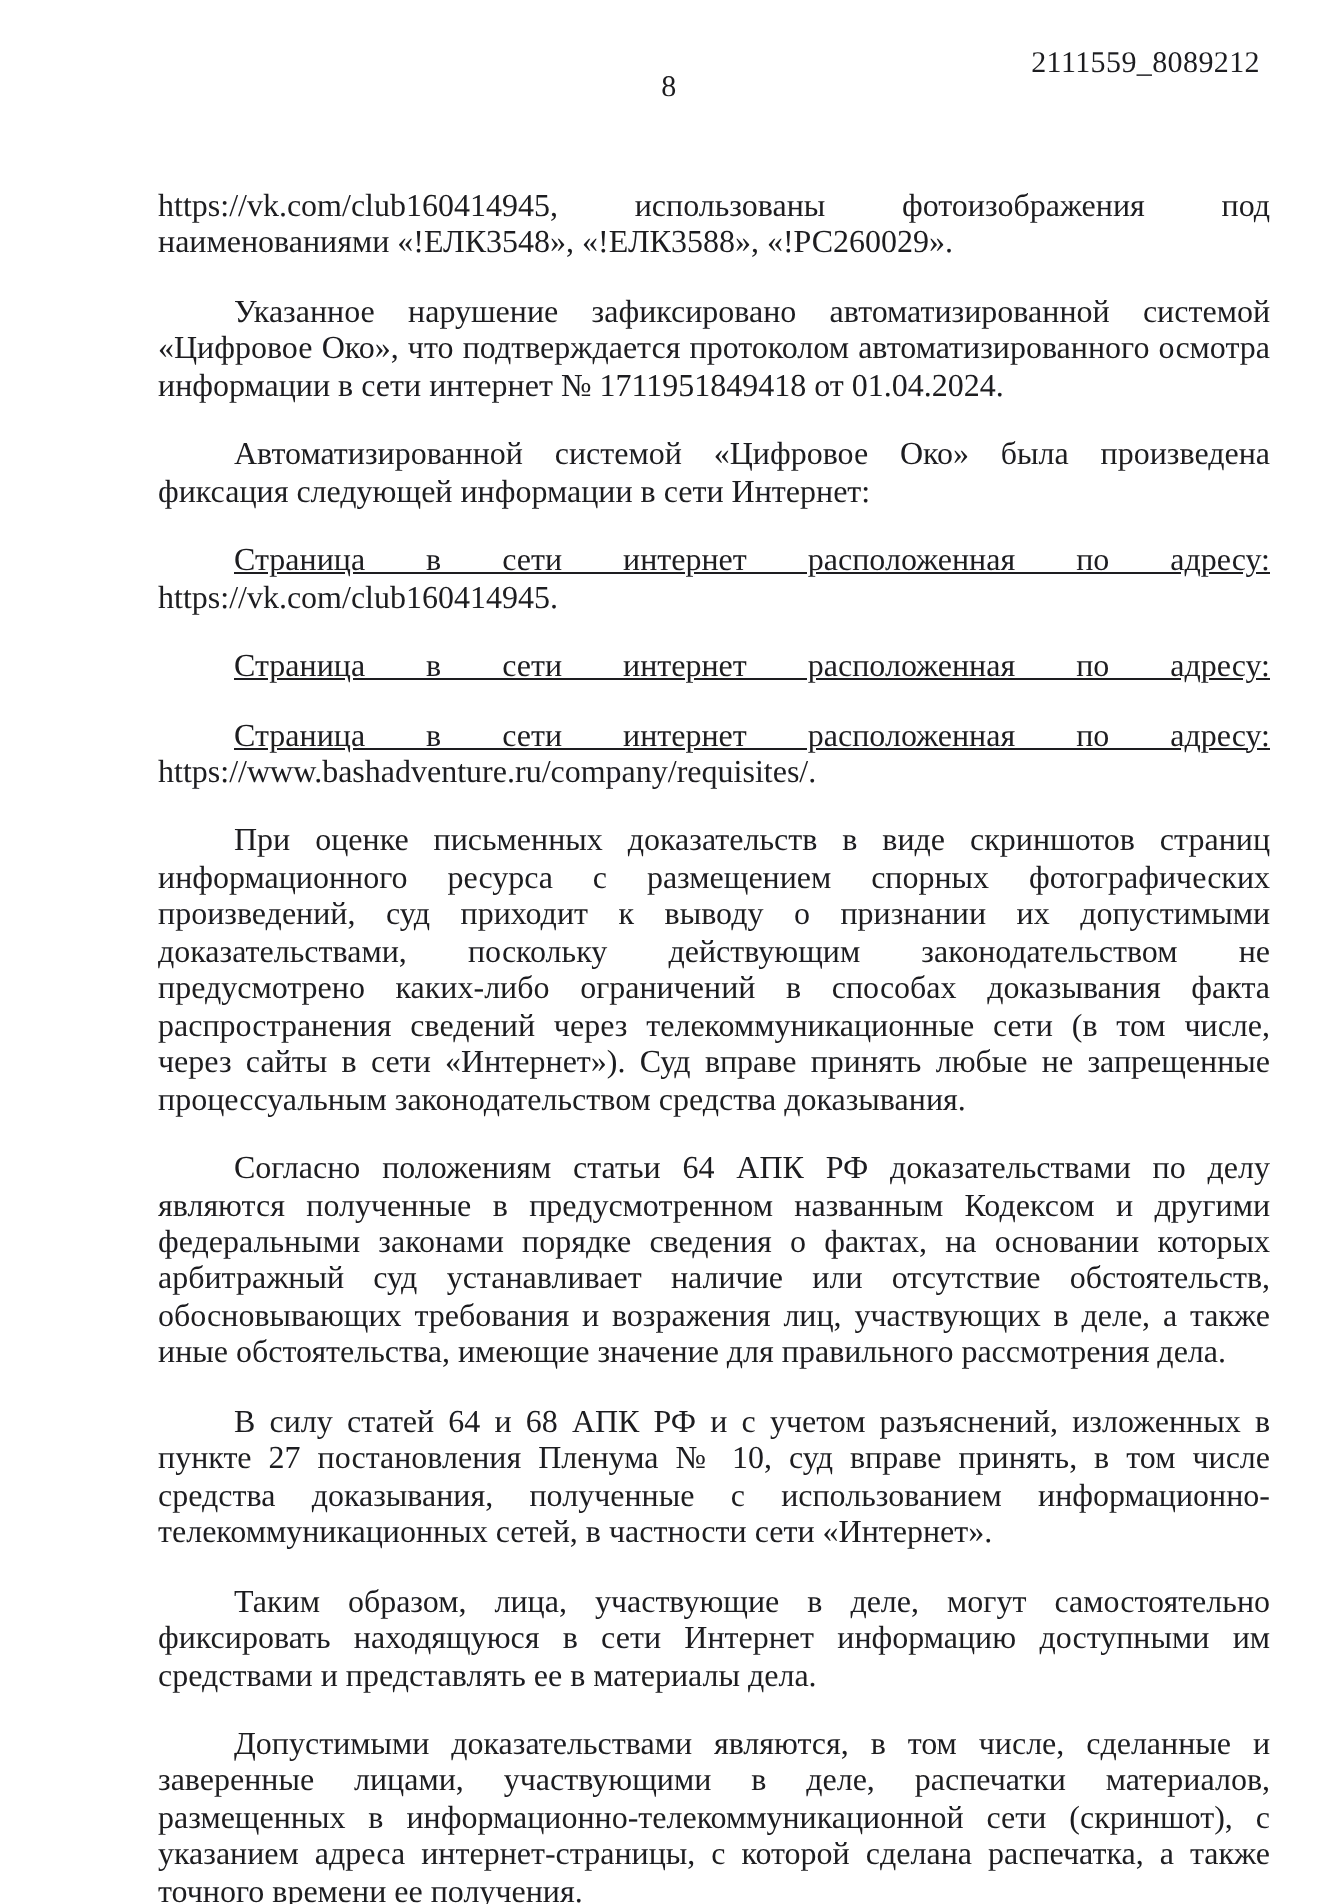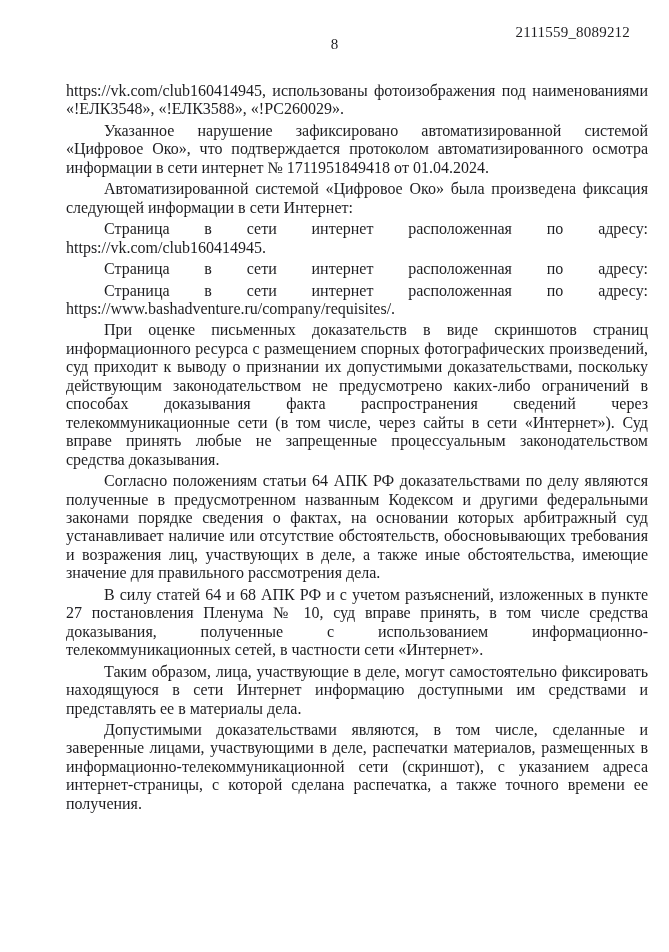--- a/index.html
+++ b/index.html
@@ -35,31 +35,32 @@
   .body-text {
     position: absolute;
     top: 79px;
     left: 63px;
     width: 588px;
     font-size: 16px;
     line-height: 18.45px;
     text-align: justify;
   }
   .para {
-    margin: 3px;
+    margin: 16px;
     padding: 0;
   }
   .para.indent {
     text-indent: 38px;
   }
   .lead-line {
     display: block;
     text-align: justify;
     
     text-align-last: justify;
+    text-decoration: underline;
   }
   .url-line {
     display: block;
     text-indent: 0;
     text-align: right;
     text-align-last: left;
   }
 </style>
 </head>
 <body>

